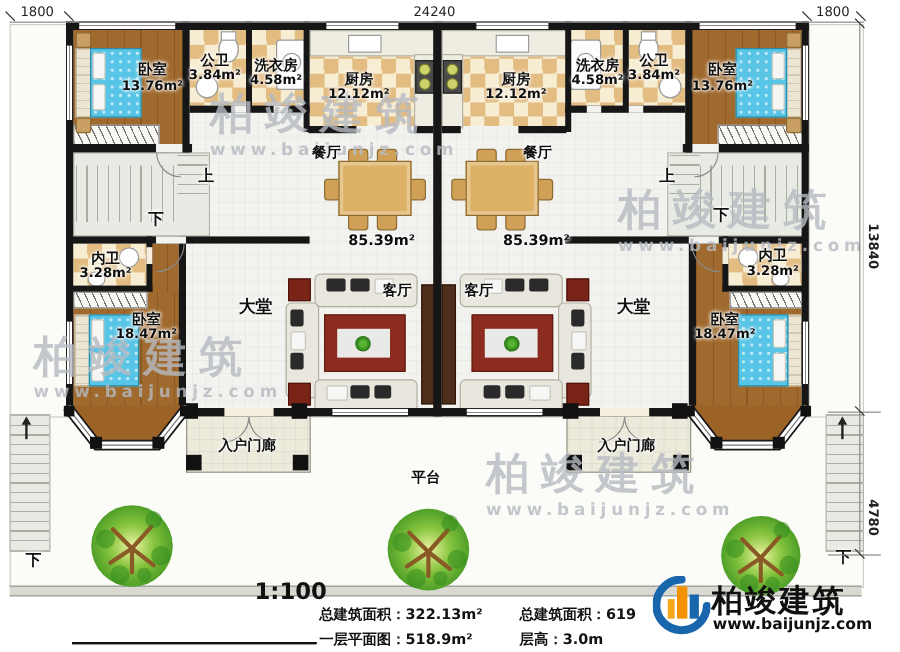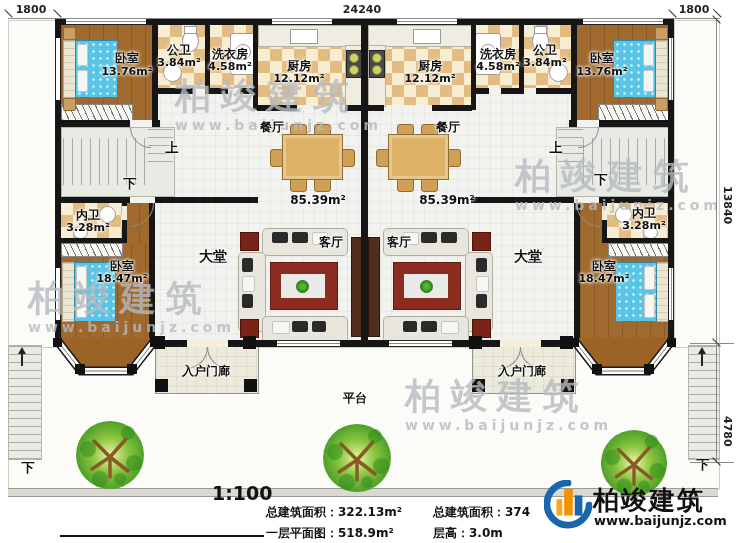--- a/index.html
+++ b/index.html
@@ -49,21 +49,21 @@
   .sidet{position:absolute;background:#7a2418;border:1px solid #4c140c;z-index:6}
   .appl{position:absolute;background:#fdfdfd;border:1px solid #9a9a9a;border-radius:3px;z-index:5}
   .fixt{position:absolute;background:#fff;border:1px solid #9a9a9a;z-index:5}
   .counter{position:absolute;background:#efece2;border:1px solid #b5b2a5;z-index:4}
   .stove{position:absolute;background:#4a4a4a;border:1px solid #222;z-index:6}
   .burner{position:absolute;width:8px;height:8px;border-radius:50%;background:#cdd36a;border:1px solid #7a7f2e;z-index:7}
   .arc{position:absolute;z-index:13;border:0 solid #8a8a8a}
   .wm{position:absolute;z-index:19;color:#b6bbc2;font-weight:bold;white-space:nowrap;pointer-events:none;opacity:.8}
   .wm-cn{font-size:36px;letter-spacing:10px;line-height:1}
   .wm-url{font-size:14px;letter-spacing:4px;margin-top:3px}
-  .dim{position:absolute;font-size:11px;font-weight:bold;color:#222;z-index:35;white-space:nowrap;transform:translateX(-50%)}
+  .dim{position:absolute;font-size:11px;font-weight:normal;color:#222;z-index:35;white-space:nowrap;transform:translateX(-50%)}
   .dim-v{position:absolute;font-size:11px;font-weight:bold;color:#222;z-index:35;white-space:nowrap;
     transform:rotate(90deg);transform-origin:left top}
   .dimline{position:absolute;background:#8a8a8a;z-index:34}
   .tick{position:absolute;width:11px;height:1px;background:#333;transform:rotate(45deg);z-index:35}
   .tri-up{position:absolute;width:0;height:0;border-left:4px solid transparent;border-right:4px solid transparent;border-bottom:7px solid #222;z-index:6}
   .stairline{position:absolute;width:2px;background:#222;z-index:6}
   .band{position:absolute;background:#d9d9d1;border-top:1px solid #9a9a94;border-bottom:1px solid #9a9a94;z-index:2}
   .tb-title{position:absolute;font-weight:bold;color:#111;z-index:40;white-space:nowrap}
   .brand-cn{position:absolute;font-weight:900;color:#101010;z-index:41;white-space:nowrap}
 </style>
@@ -458,21 +458,21 @@
   <div class="tick" style="left:711px;top:461px"></div>
   <div class="dimline" style="left:690px;top:343px;width:44px;height:1px"></div>
   <div class="dimline" style="left:690px;top:462px;width:44px;height:1px"></div>
   <div class="dim-v" style="left:734px;top:186px">13840</div>
   <div class="dim-v" style="left:734px;top:416px">4780</div>
 
   <div class="tb-title" style="left:212px;top:482px;font-size:19px">1:100</div>
   <div class="abs" style="left:60px;top:535px;width:204px;height:2px;background:#111;z-index:40"></div>
   <div class="tb-title" style="left:266px;top:504px;font-size:12px">总建筑面积：322.13m²</div>
   <div class="tb-title" style="left:266px;top:525px;font-size:12px">一层平面图：518.9m²</div>
-  <div class="tb-title" style="left:433px;top:504px;font-size:12px">总建筑面积：374</div>
+  <div class="tb-title" style="left:433px;top:504px;font-size:12px">总建筑面积：619</div>
   <div class="tb-title" style="left:433px;top:525px;font-size:12px">层高：3.0m</div>
 
   <svg class="abs" style="left:544px;top:480px;z-index:42" width="48" height="50" viewBox="0 0 50 52">
     <path d="M25,3 A22,22 0 1 0 47,26" fill="none" stroke="#1966ad" stroke-width="7" stroke-linecap="round"></path>
     <rect x="21" y="9" width="9" height="28" fill="#f29200"></rect>
     <rect x="32" y="16" width="8" height="21" fill="#1966ad"></rect>
     <rect x="13" y="20" width="6" height="17" fill="#f5a81c"></rect>
   </svg>
   <div class="brand-cn" style="left:593px;top:483px;font-size:26px;letter-spacing:2px">柏竣建筑</div>
   <div class="brand-cn" style="left:594px;top:513px;font-size:13px">www.baijunjz.com</div>

